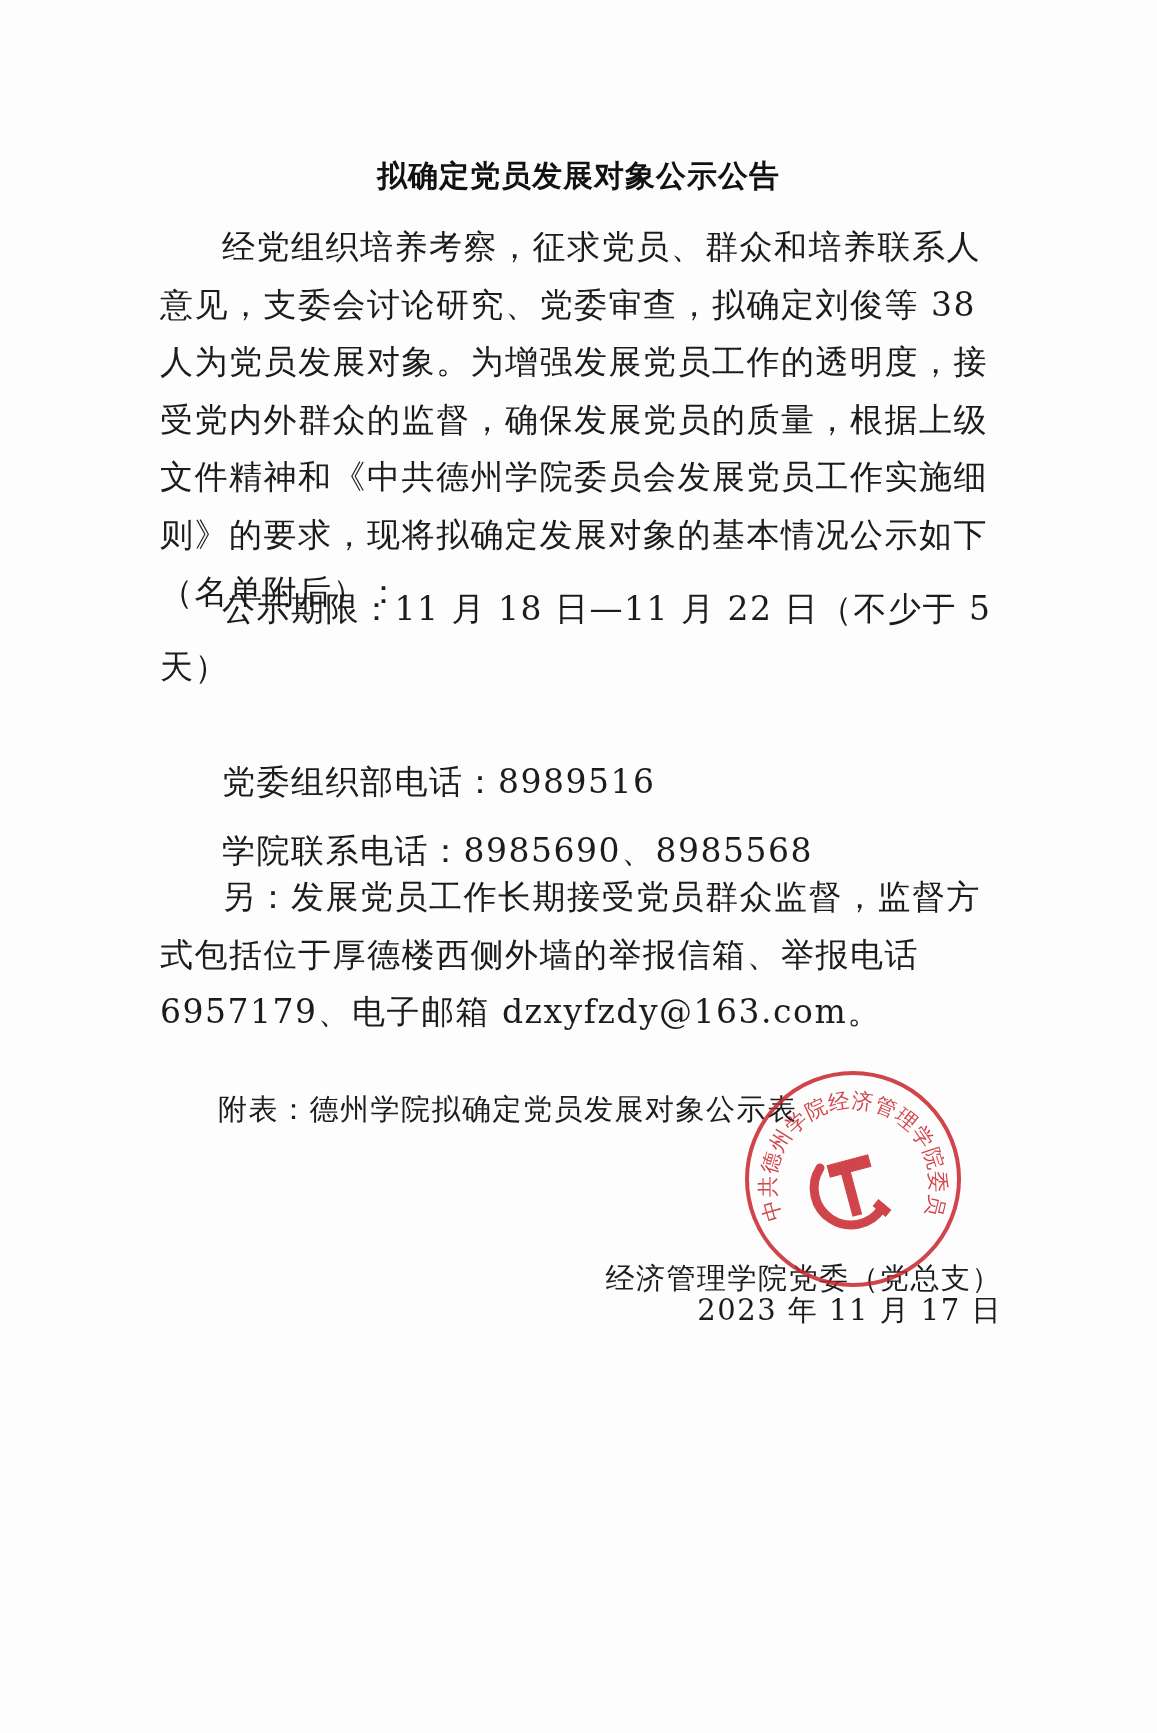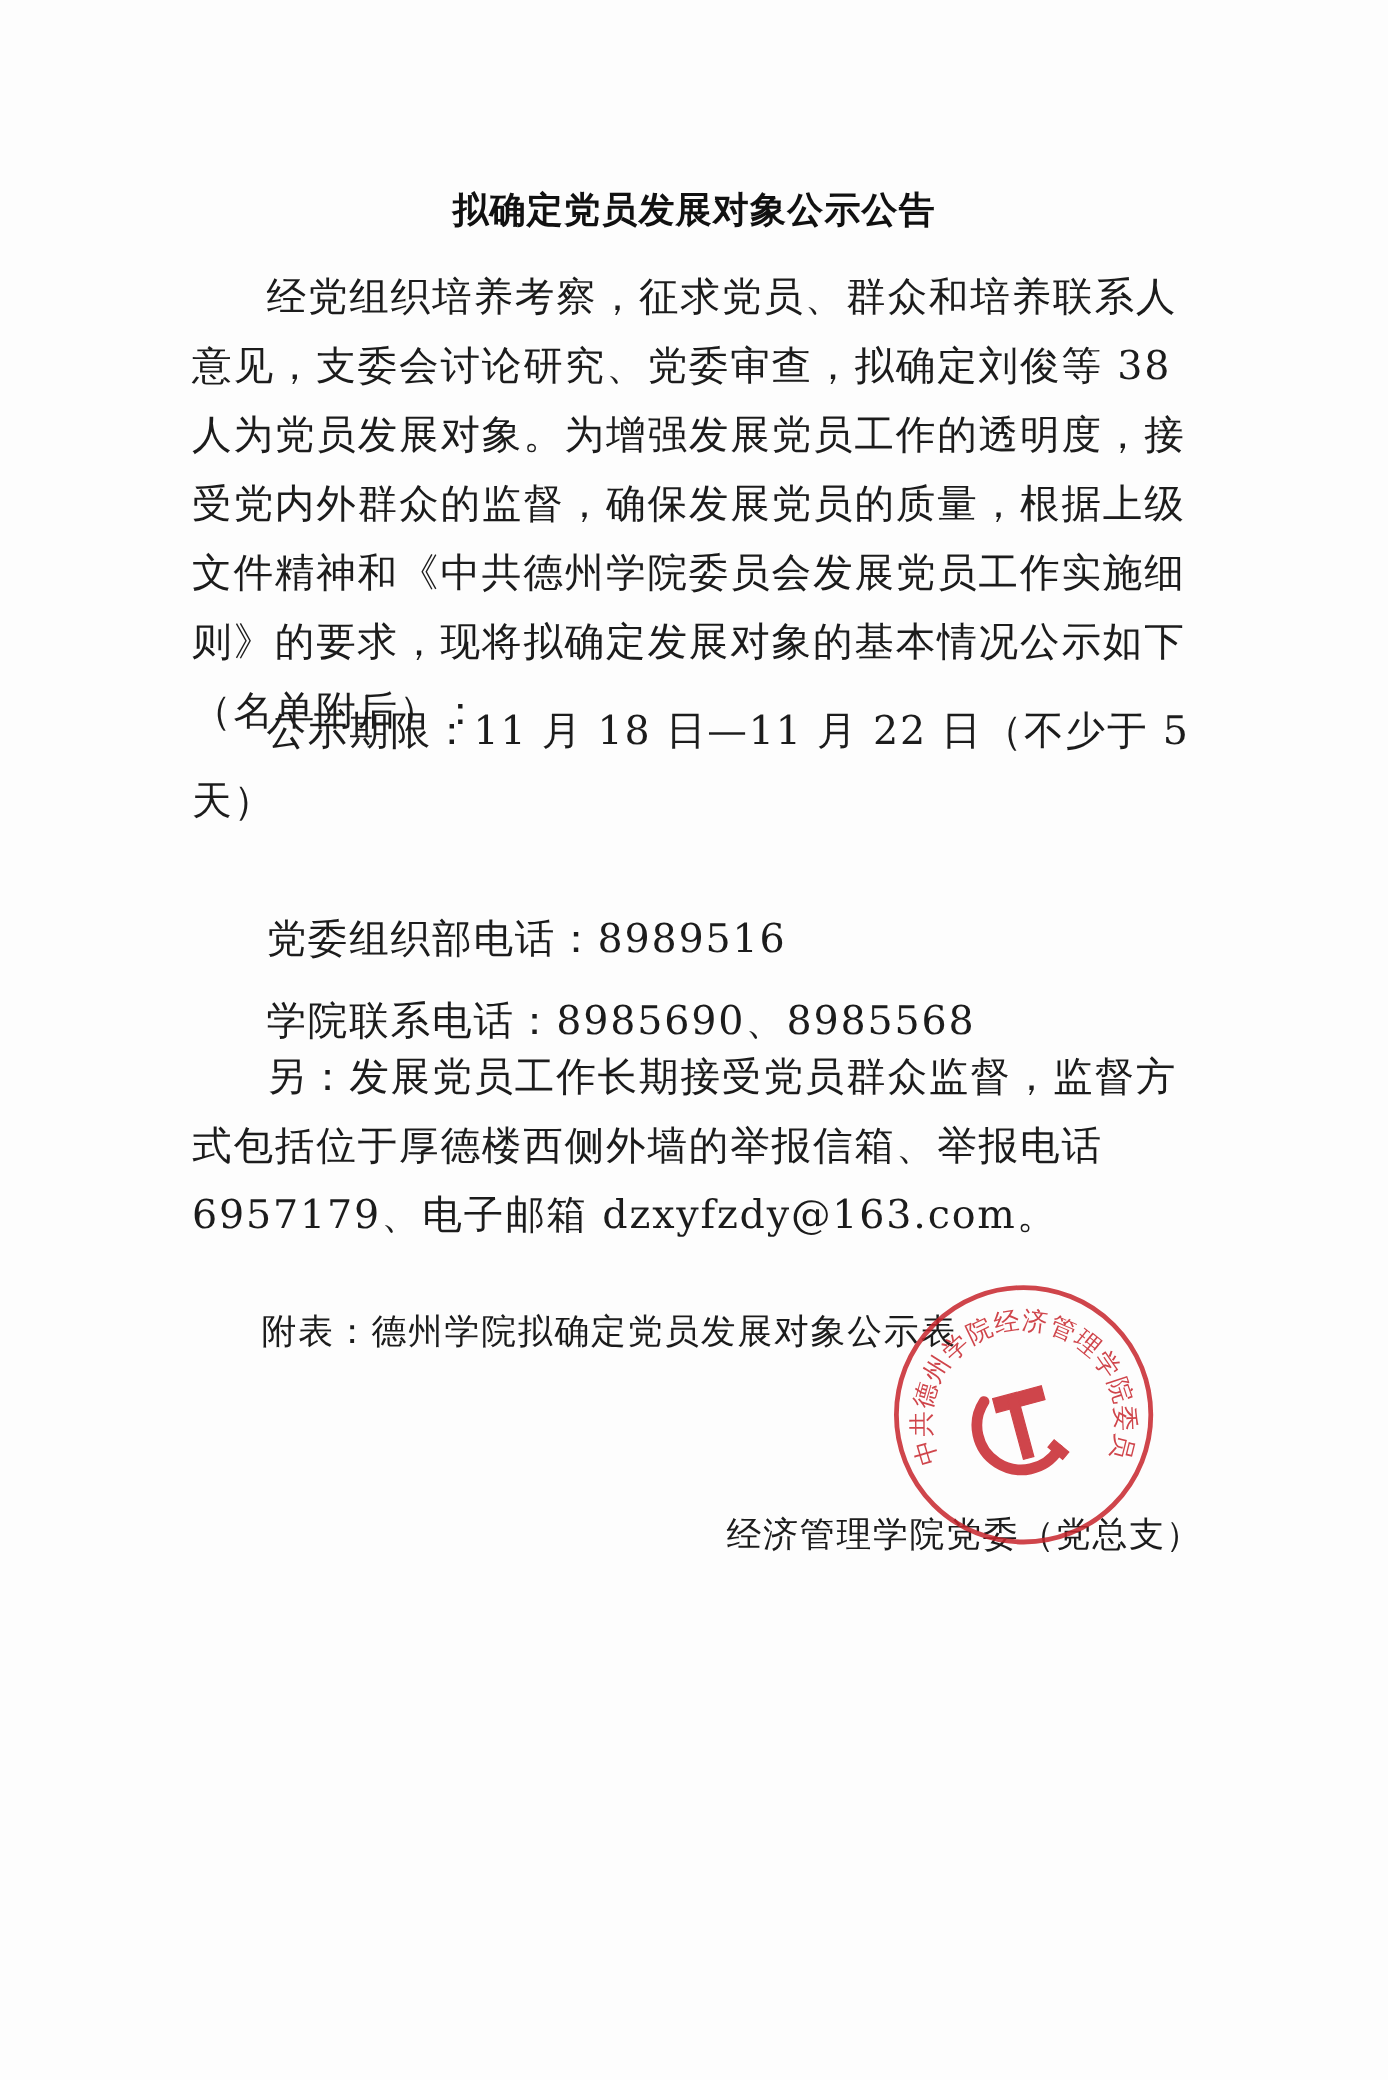--- a/index.html
+++ b/index.html
@@ -107,20 +107,21 @@
   <p class="para-block indent" style="top:753px;">党委组织部电话：8989516</p>
 
   <p class="para-block indent" style="top:822px;">学院联系电话：8985690、8985568</p>
 
   <p class="para-block indent" style="top:868px;">另：发展党员工作长期接受党员群众监督，监督方式包括位于厚德楼西侧外墙的举报信箱、举报电话 6957179、电子邮箱 dzxyfzdy@163.com。</p>
 
   <div class="attachment">附表：德州学院拟确定党员发展对象公示表</div>
 
   <div class="signature">经济管理学院党委（党总支）</div>
 
+  <div class="date">2023 年 11 月 17 日</div>
 
   <svg class="seal" viewBox="0 0 222 222" xmlns="http://www.w3.org/2000/svg">
     <defs>
       <path id="sealArc" d="M 40 150 A 78 78 0 1 1 182 150" fill="none"></path>
     </defs>
     <circle cx="111" cy="111" r="106" fill="none" stroke="#c8252c" stroke-width="4"></circle>
     <text font-family="DejaVu Sans, sans-serif" font-size="21" fill="#c8252c" letter-spacing="1">
       <textPath href="#sealArc" startOffset="0">中共德州学院经济管理学院委员会</textPath>
     </text>
 

